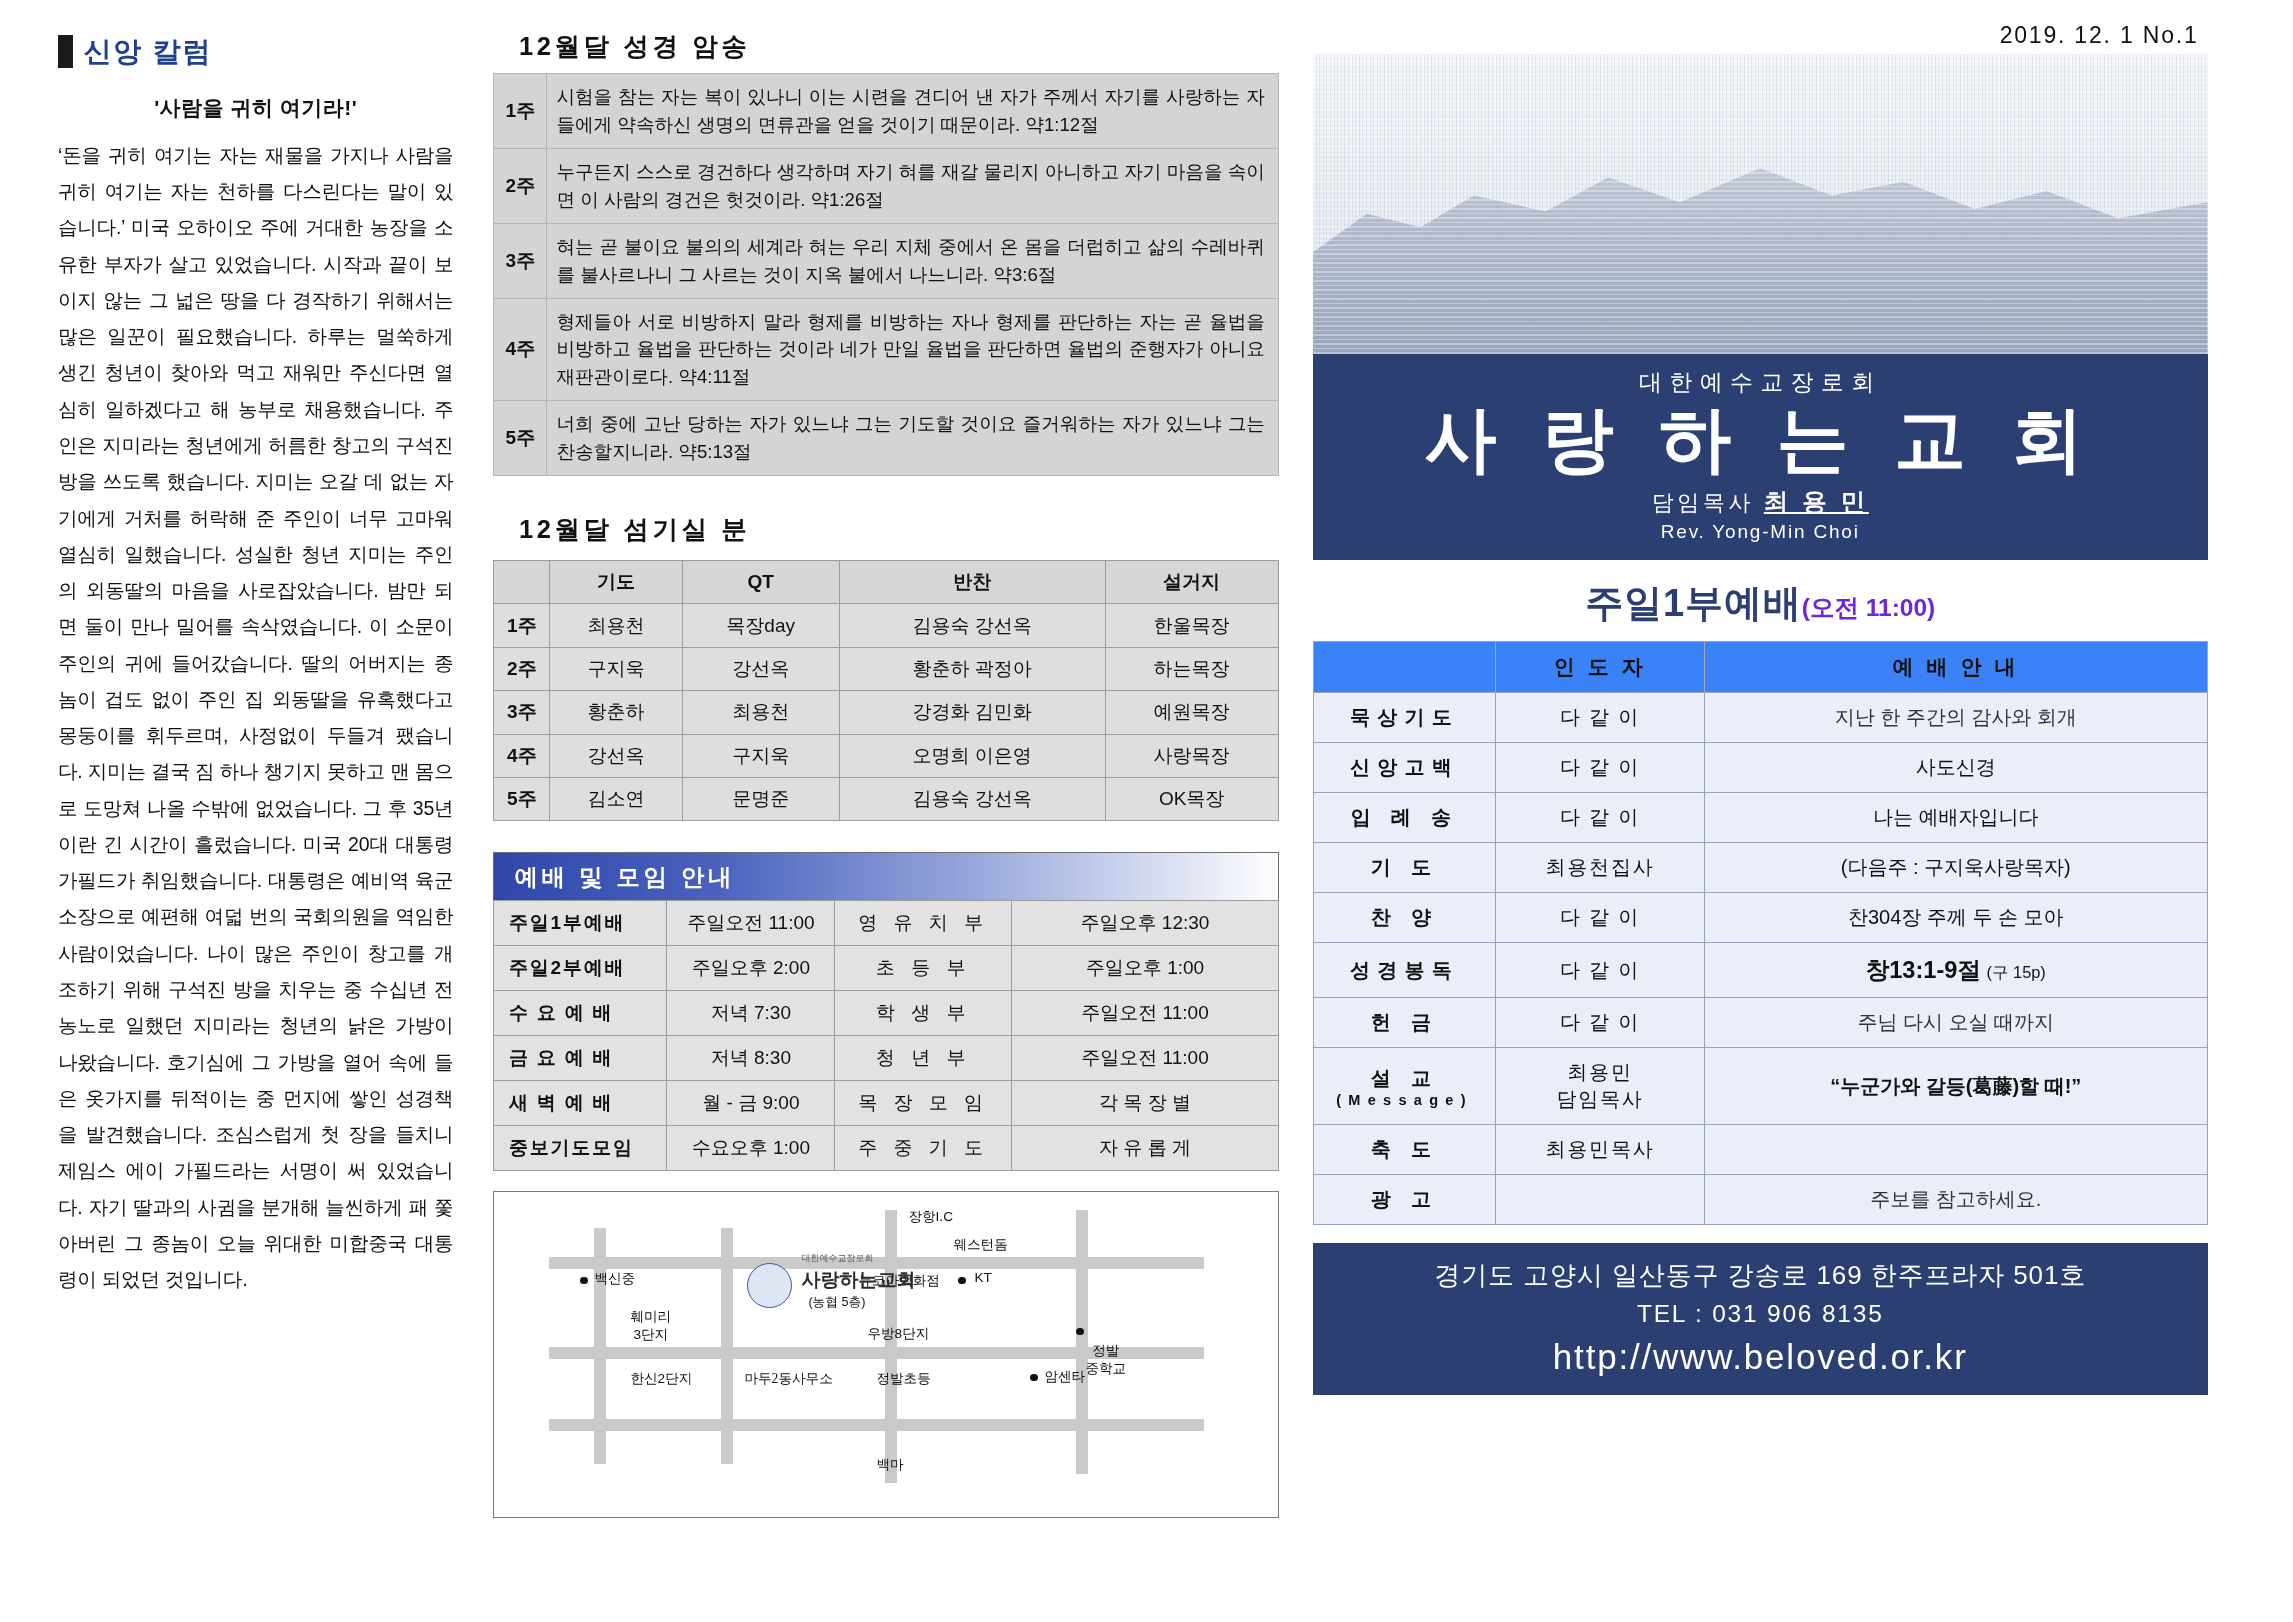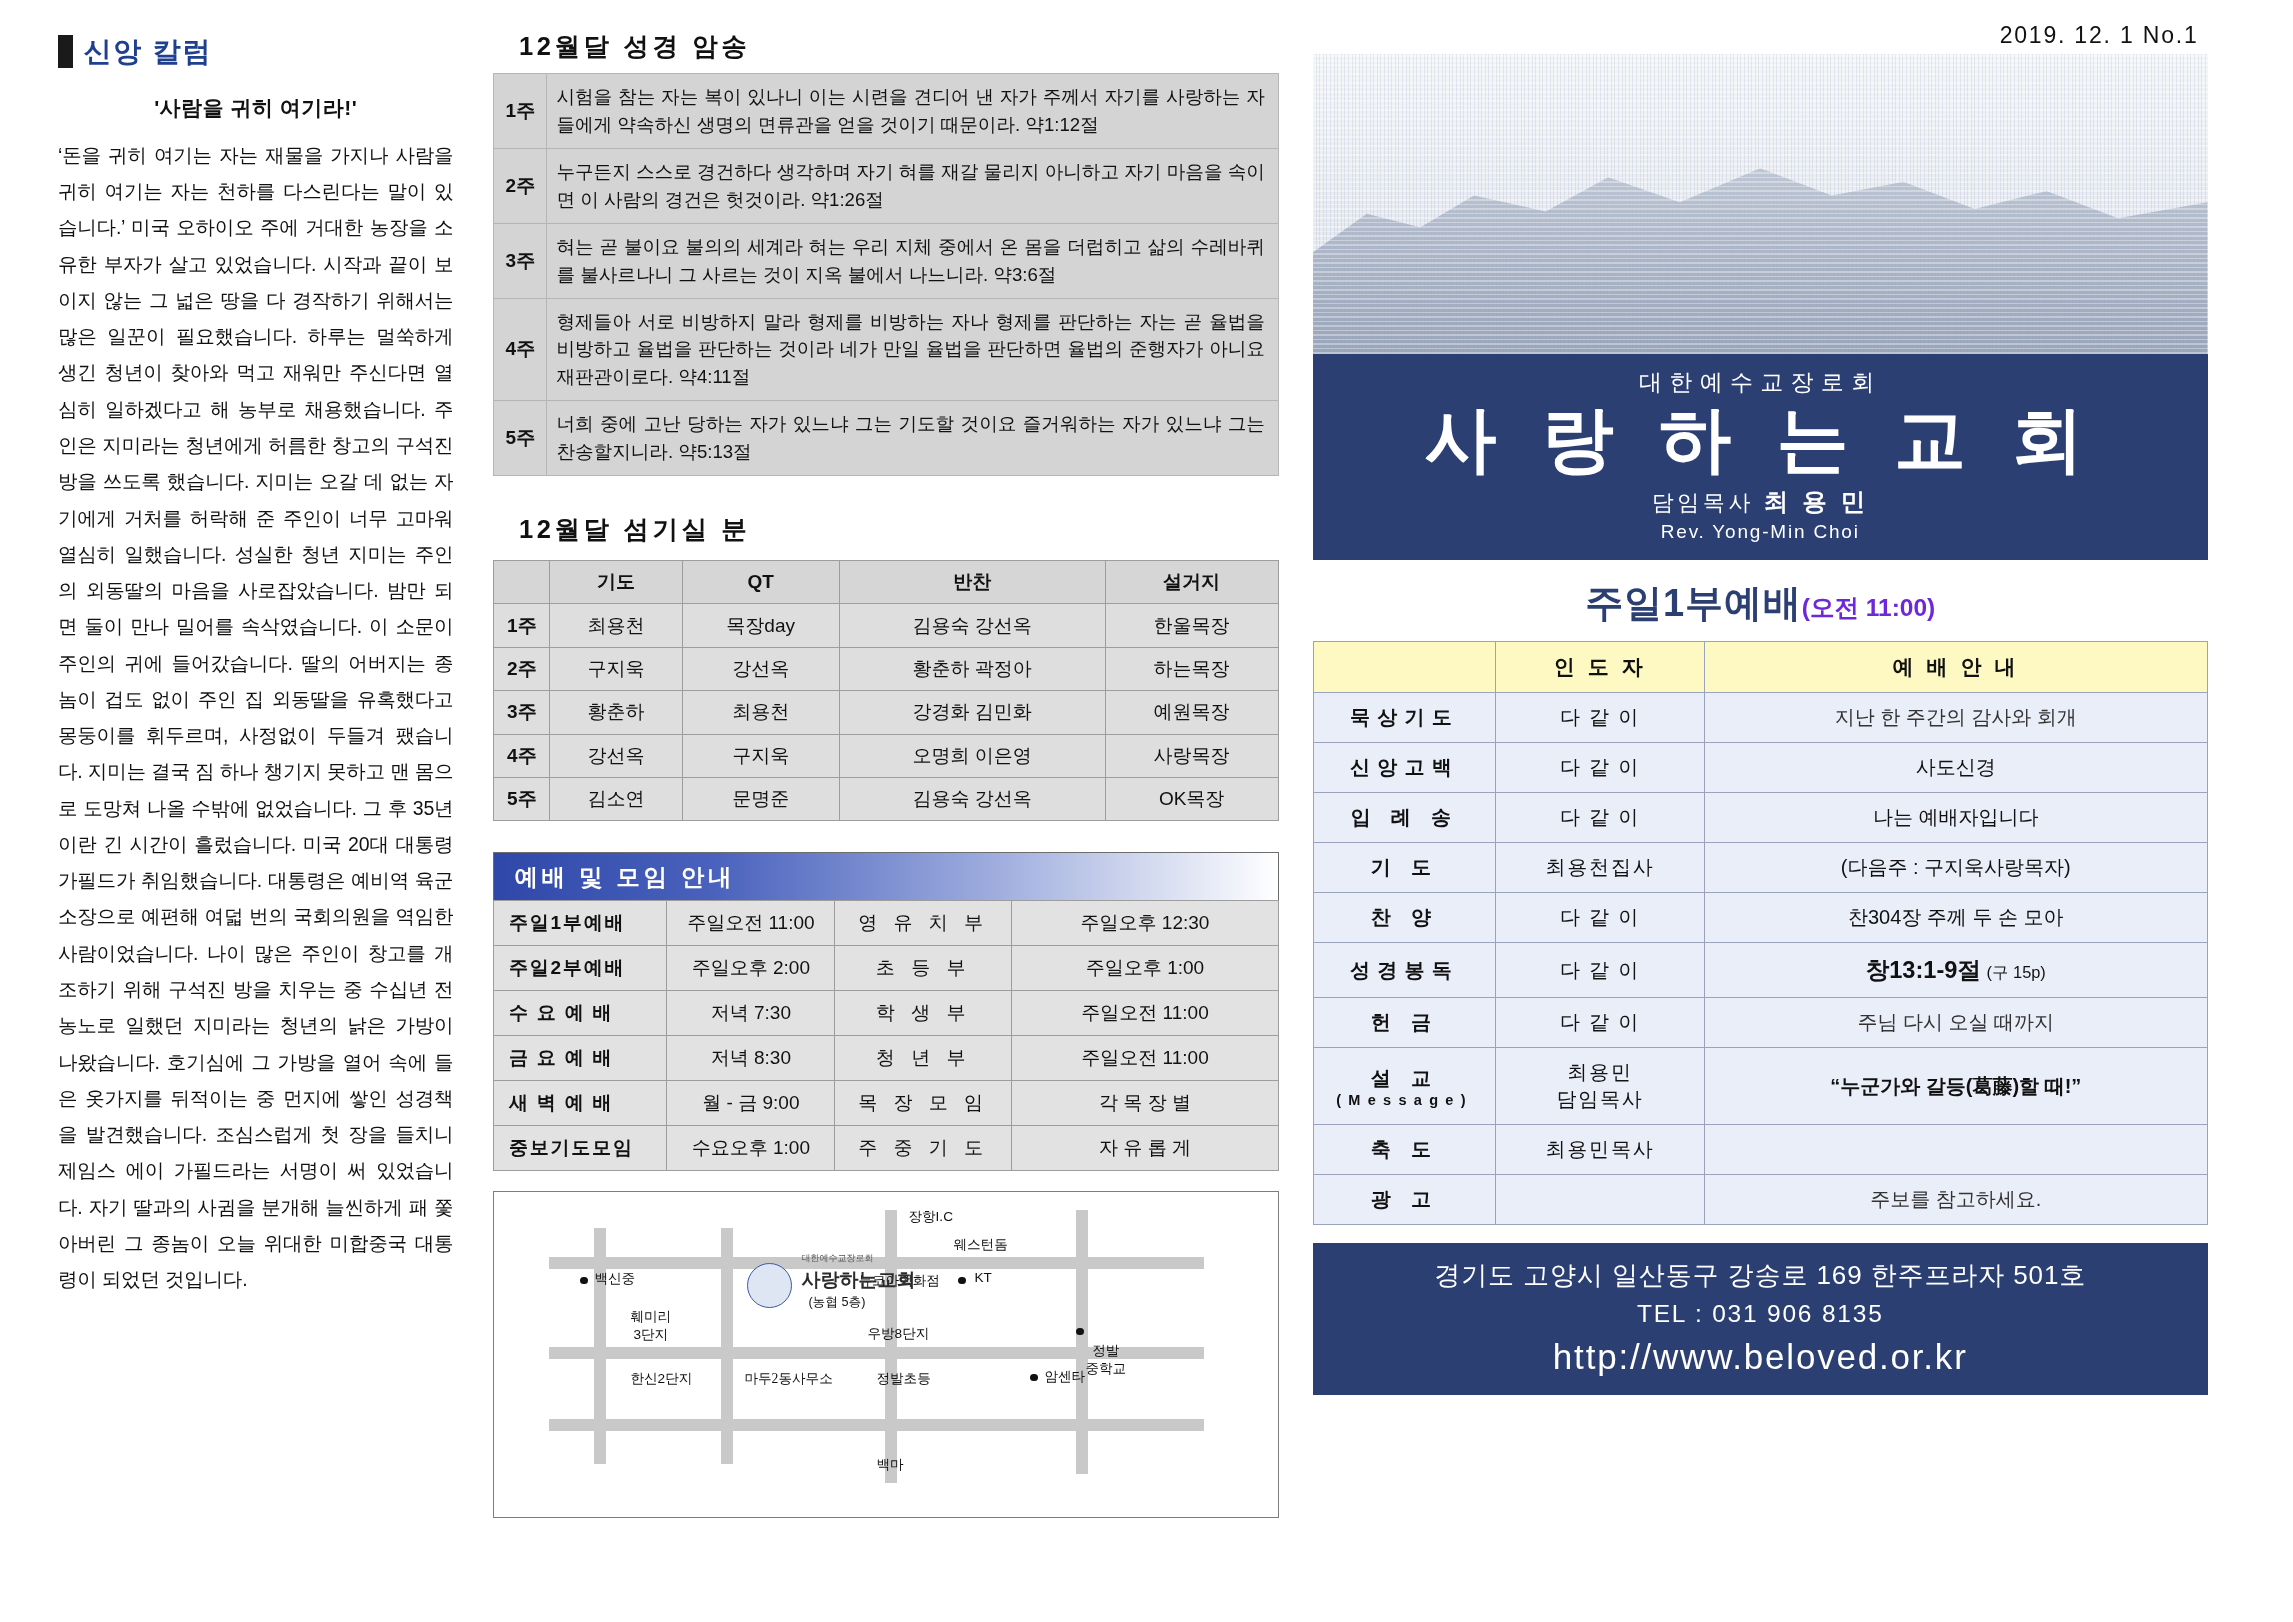--- a/index.html
+++ b/index.html
@@ -75,30 +75,30 @@
      background: linear-gradient(180deg,#c3cbd8 0%, #aab4c6 40%, #8e9bb3 100%);
      clip-path: polygon(0% 55%, 6% 38%, 12% 44%, 18% 30%, 26% 37%, 33% 22%, 41% 33%, 50% 18%, 58% 30%, 66% 24%, 74% 36%, 82% 28%, 90% 40%, 100% 33%, 100% 100%, 0% 100%);
      opacity: .85;
   }
   .hero .grain { position:absolute; inset:0; background:
     repeating-linear-gradient(0deg, rgba(255,255,255,0.35) 0 1.8px, rgba(255,255,255,0) 1.8px 4.5px); }
   .banner { background:#2b3f72; color:#fff; text-align:center; padding: 12.7px 0 16.4px 0; }
   .banner .denom { font-size: 23px; letter-spacing: 7.3px; margin-bottom: 3.6px;}
   .banner .cname { font-size: 72px; font-weight:bold; letter-spacing: 12.7px; line-height:1.05; }
   .banner .pastor { font-size: 22px; letter-spacing: 3.6px; margin-top: 7.3px;}
-  .banner .pastor b { font-size: 24.5px; }
+  .banner .pastor b { font-size: 24.5px; text-decoration: underline; }
   .banner .rev { font-size: 19px; letter-spacing: 1.8px; margin-top: 3.6px; }
 
   .svc-head { text-align:center; margin: 18px 0 12.7px 0; }
   .svc-head .big { color:#2b3f72; font-size: 38px; font-weight:bold; letter-spacing: 0.9px;}
   .svc-head .small { color:#6d28d9; font-size: 24.5px; font-weight:bold;}
 
   .ord { border:0.9px solid #8a93ad; border-collapse:collapse; width:100%; background:#eaeef8; }
   .ord th, .ord td { border:0.9px solid #9aa3bb; padding: 11px 3.6px; font-size: 20px; text-align:center; }
-  .ord th { background:#fef9c3; font-weight:bold; font-size: 21px; letter-spacing: 3.6px; text-align: center;}
+  .ord th { background:#3b82f6; font-weight:bold; font-size: 21px; letter-spacing: 3.6px; text-align: center;}
   .ord td.k { font-weight:bold; letter-spacing: 7.3px; width: 182px;}
   .ord td.lead { width: 209px; letter-spacing:1.8px;}
   .ord td.info { font-size: 20px; }
   .ord .small { font-size: 16.4px; }
   .ord .sermon { font-size: 27px; font-weight:bold; }
   .ord .bible { font-size: 23.6px; font-weight: bold;}
   .ord .faint { font-size: 17.3px; color:#333; }
   .ord .msg { font-size: 14.5px; }
 
   .footer { background:#2b3f72; color:#fff; text-align:center; margin-top: 18px; padding: 14.5px 0 18px 0;}

